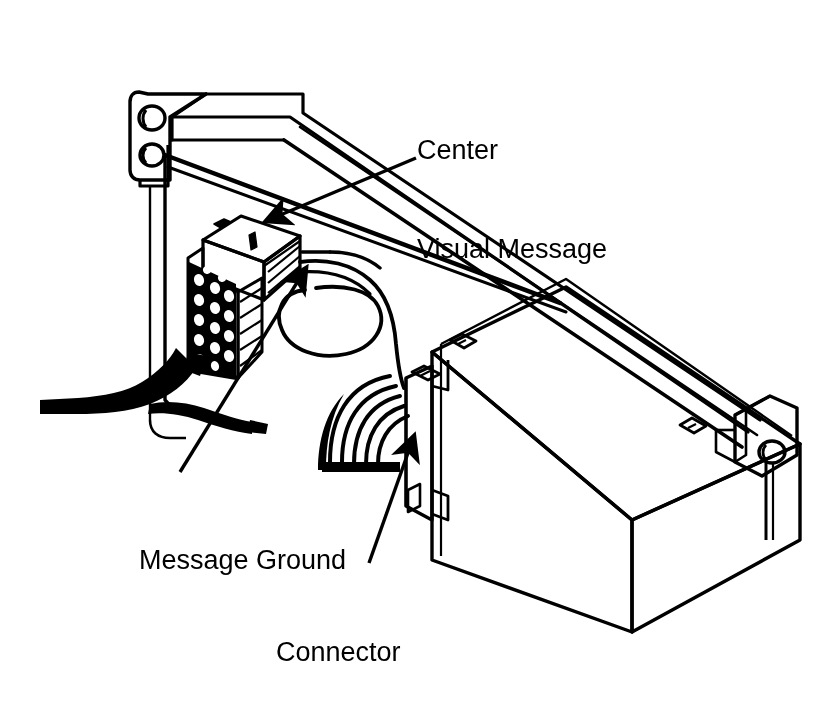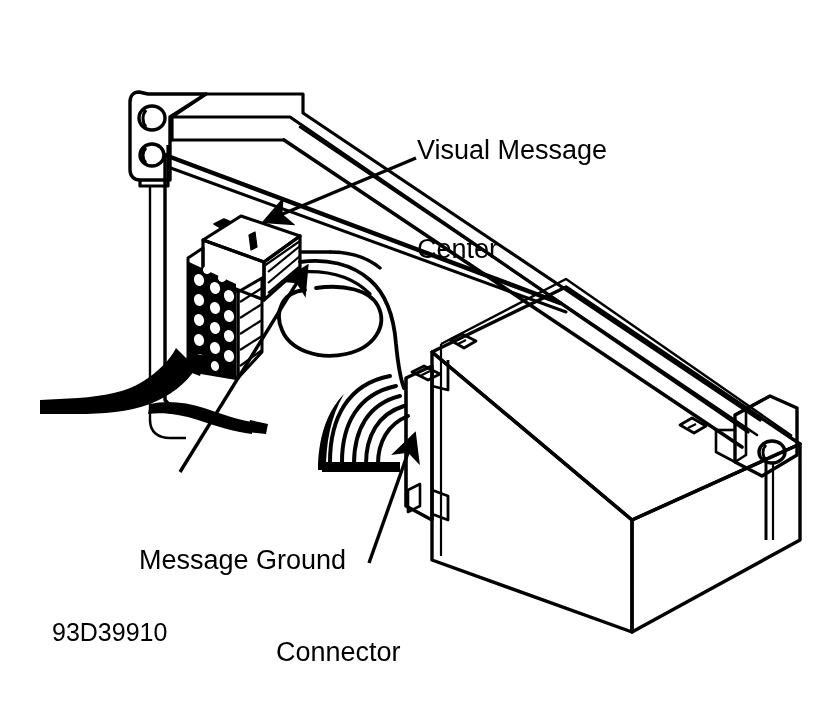--- a/index.html
+++ b/index.html
@@ -279,28 +279,27 @@
       <line x1="180" y1="472" x2="306" y2="268" stroke="#000000" stroke-width="3.4" marker-end="url(#arrow-head)"></line>
     </g>
 
     <g>
       <line x1="369" y1="563" x2="414" y2="436" stroke="#000000" stroke-width="3.4" marker-end="url(#arrow-head)"></line>
     </g>
 
   </svg>
 
   <div class="callout" id="callout-vmc">
+    <span class="callout-line">Center</span>
     <span class="callout-line">Visual Message</span>
-    <span class="callout-line">Center</span>
   </div>
 
   <div class="callout" id="callout-traveler-ground">
     <span class="callout-line">Message Ground</span>
   </div>
 
   <div class="callout" id="callout-traveler-connector">
     <span class="callout-line">Connector</span>
     
   </div>
 
-  <div id="figure-id">93D39910</div>
 
 </div>
 
 </body></html>

